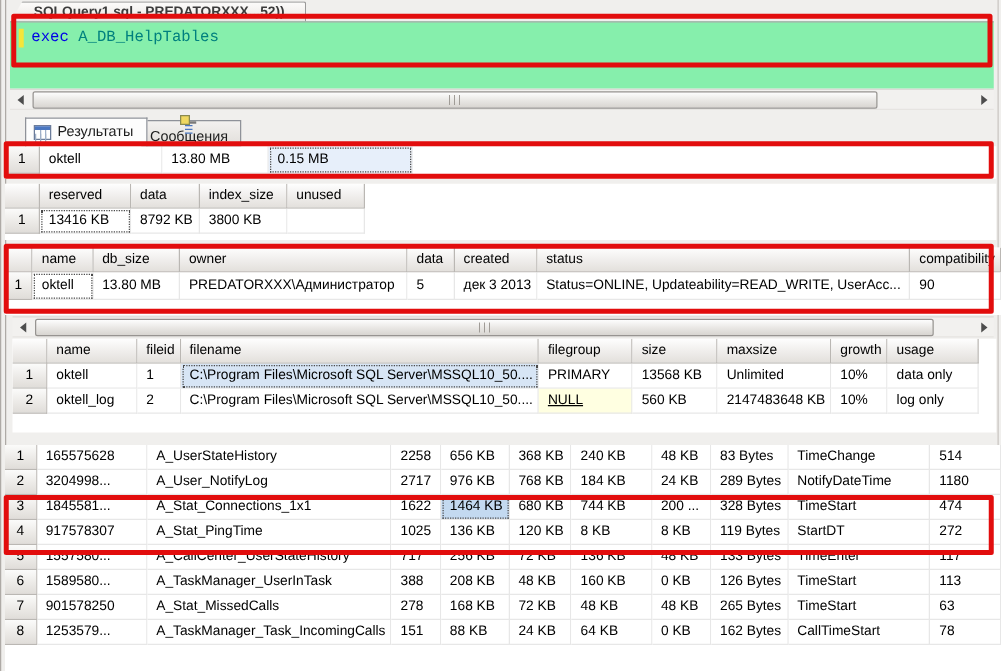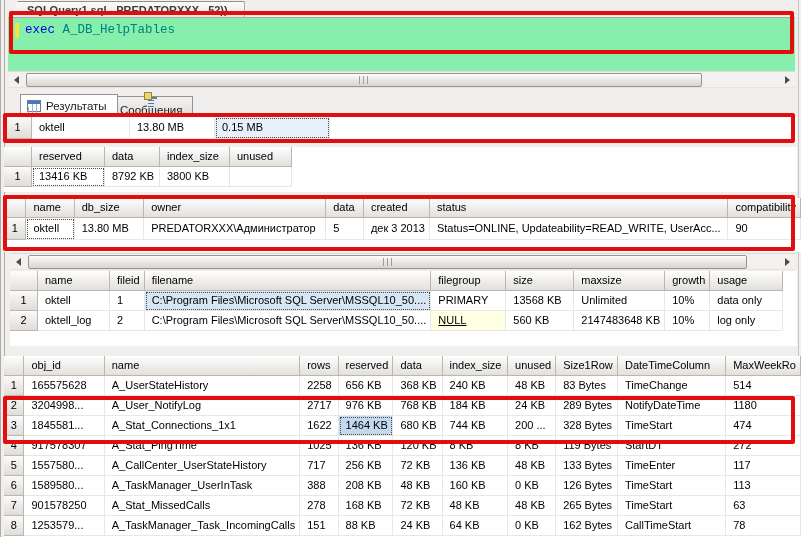--- a/index.html
+++ b/index.html
@@ -283,33 +283,20 @@
         <col style="width:40px">
         <col style="width:55px">
         <col style="width:50px">
         <col style="width:67px">
         <col style="width:48px">
         <col style="width:62px">
         <col style="width:118px">
         <col style="width:60px">
       </colgroup>
     <tbody>
-        <tr>
-      <th></th>
-      <th>obj_id</th>
-      <th>name</th>
-      <th>rows</th>
-      <th>reserved</th>
-      <th>data</th>
-      <th>index_size</th>
-      <th>unused</th>
-      <th>Size1Row</th>
-      <th>DateTimeColumn</th>
-      <th>MaxWeekRo</th>
-    </tr>
     <tr>
       <td class="rn">1</td>
       <td>165575628</td>
       <td>A_UserStateHistory</td>
       <td>2258</td>
       <td>656 KB</td>
       <td>368 KB</td>
       <td>240 KB</td>
       <td>48 KB</td>
       <td>83 Bytes</td>

